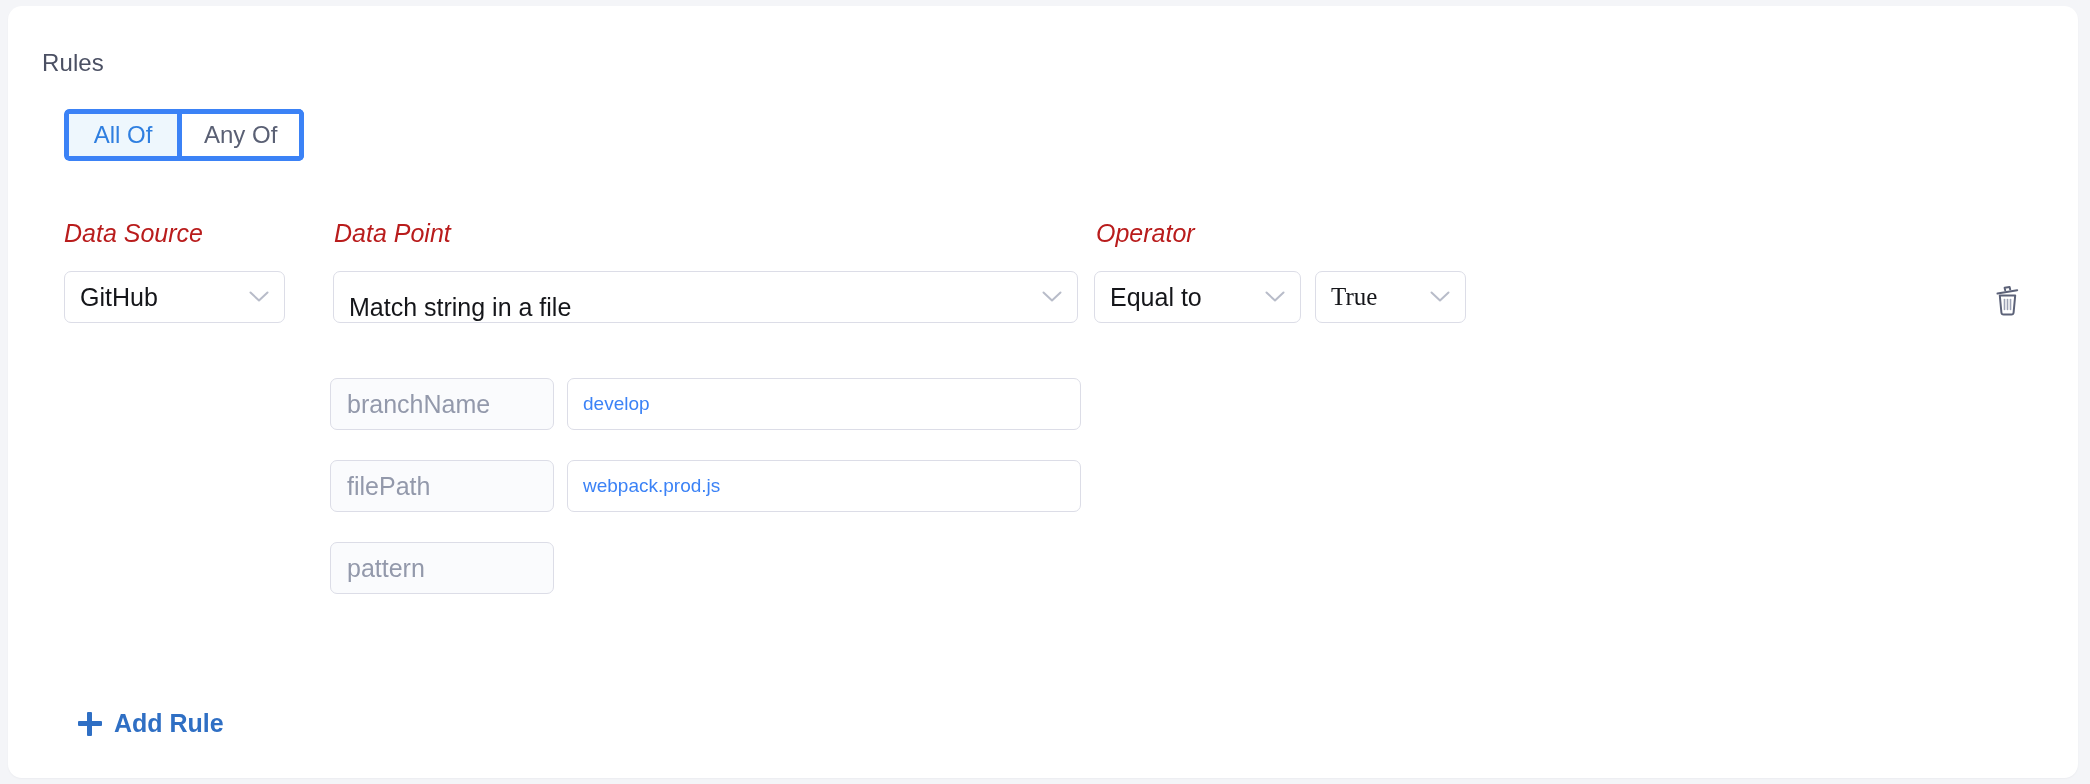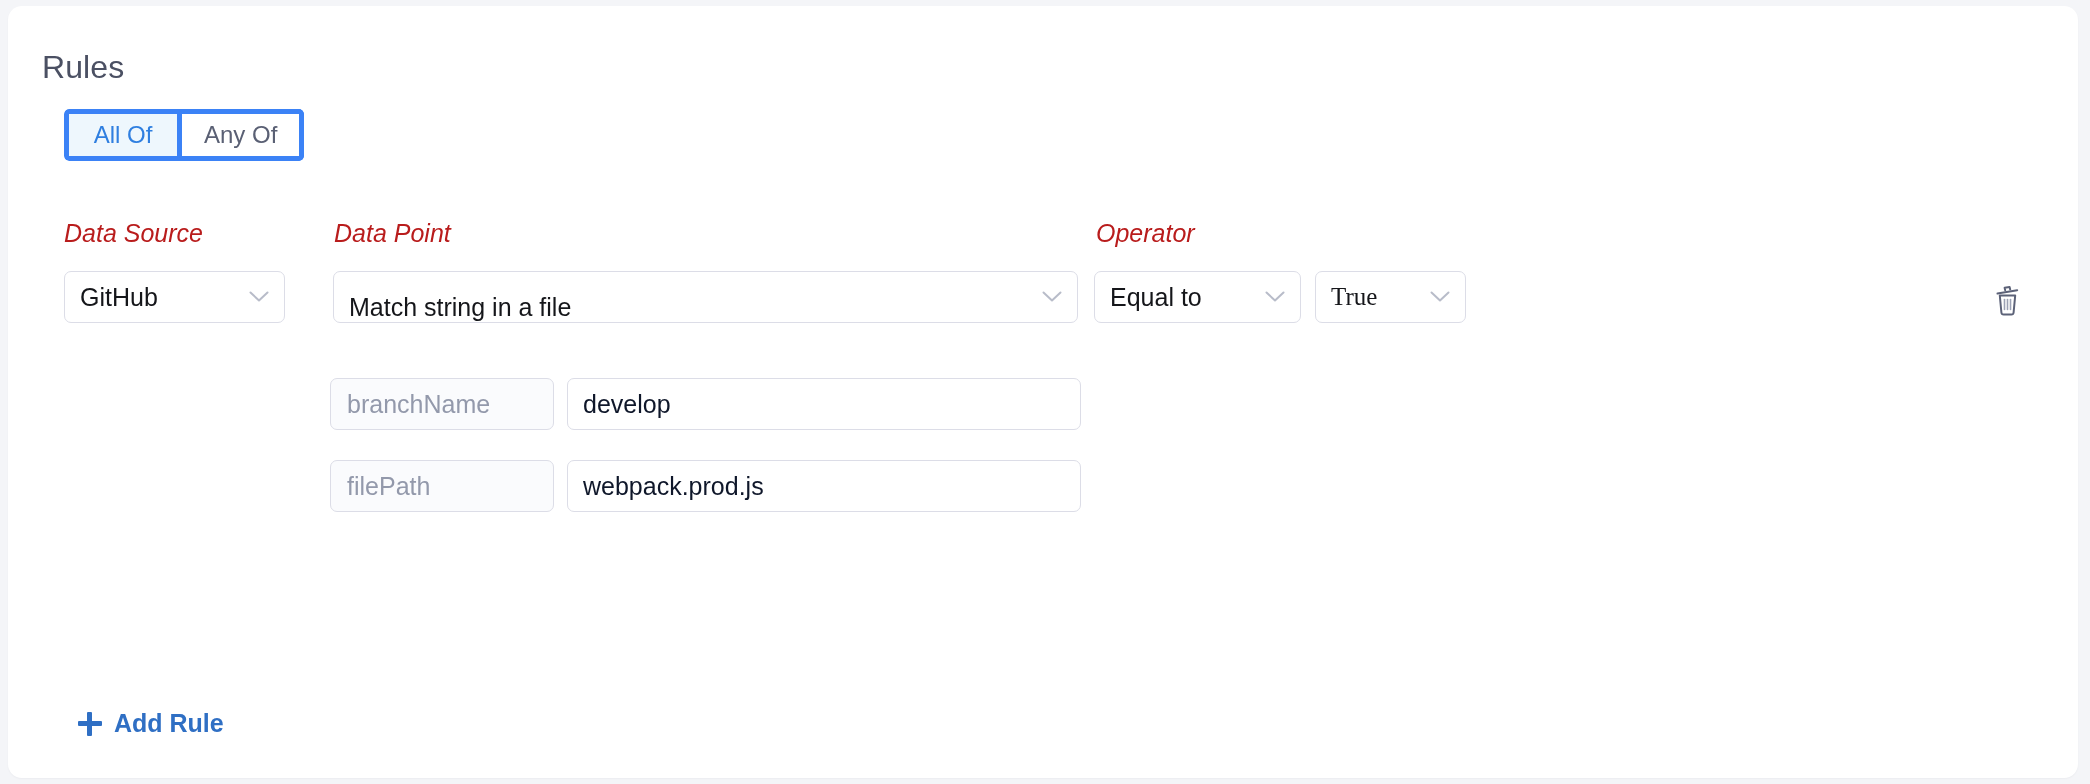--- a/index.html
+++ b/index.html
@@ -25,21 +25,21 @@
     border-radius: 14px;
     box-shadow: 0 1px 2px rgba(16,24,40,0.04);
     overflow: hidden;
   }
 
   
   .rules-title {
     position: absolute;
     left: 34px;
     top: 45px;
-    font-size: 32px;
+    font-size: 24px;
     color: #4b5063;
     letter-spacing: 0.1px;
     line-height: 1;
   }
 
   
   .segmented {
     position: absolute;
     left: 56px;
     top: 103px;
@@ -160,22 +160,22 @@
     left: 559px;
     width: 514px;
     height: 52px;
     box-sizing: border-box;
     background: #ffffff;
     border: 1px solid #dcdde7;
     border-radius: 7px;
     display: flex;
     align-items: center;
     padding-left: 15px;
-    font-size: 25px;
-    color: #0f172a;
+    font-size: 19px;
+    color: #3b82f6;
     white-space: nowrap;
     overflow: hidden;
     cursor: text;
   }
   .prow-0 { top: 372px; }
   .prow-1 { top: 454px; }
   .prow-2 { top: 536px; }
 
   
   .add-rule {
@@ -275,20 +275,21 @@
         </svg>
       </span>
     </button>
 
     <div class="param-name prow-0">branchName</div>
     <div class="param-value prow-0">develop</div>
 
     <div class="param-name prow-1">filePath</div>
     <div class="param-value prow-1">webpack.prod.js</div>
 
+    <div class="param-name prow-2">pattern</div>
 
     <button class="add-rule">
       <span class="plus"></span>
       <span>Add Rule</span>
     </button>
 
   </div>
 </div>
 
 </body></html>

